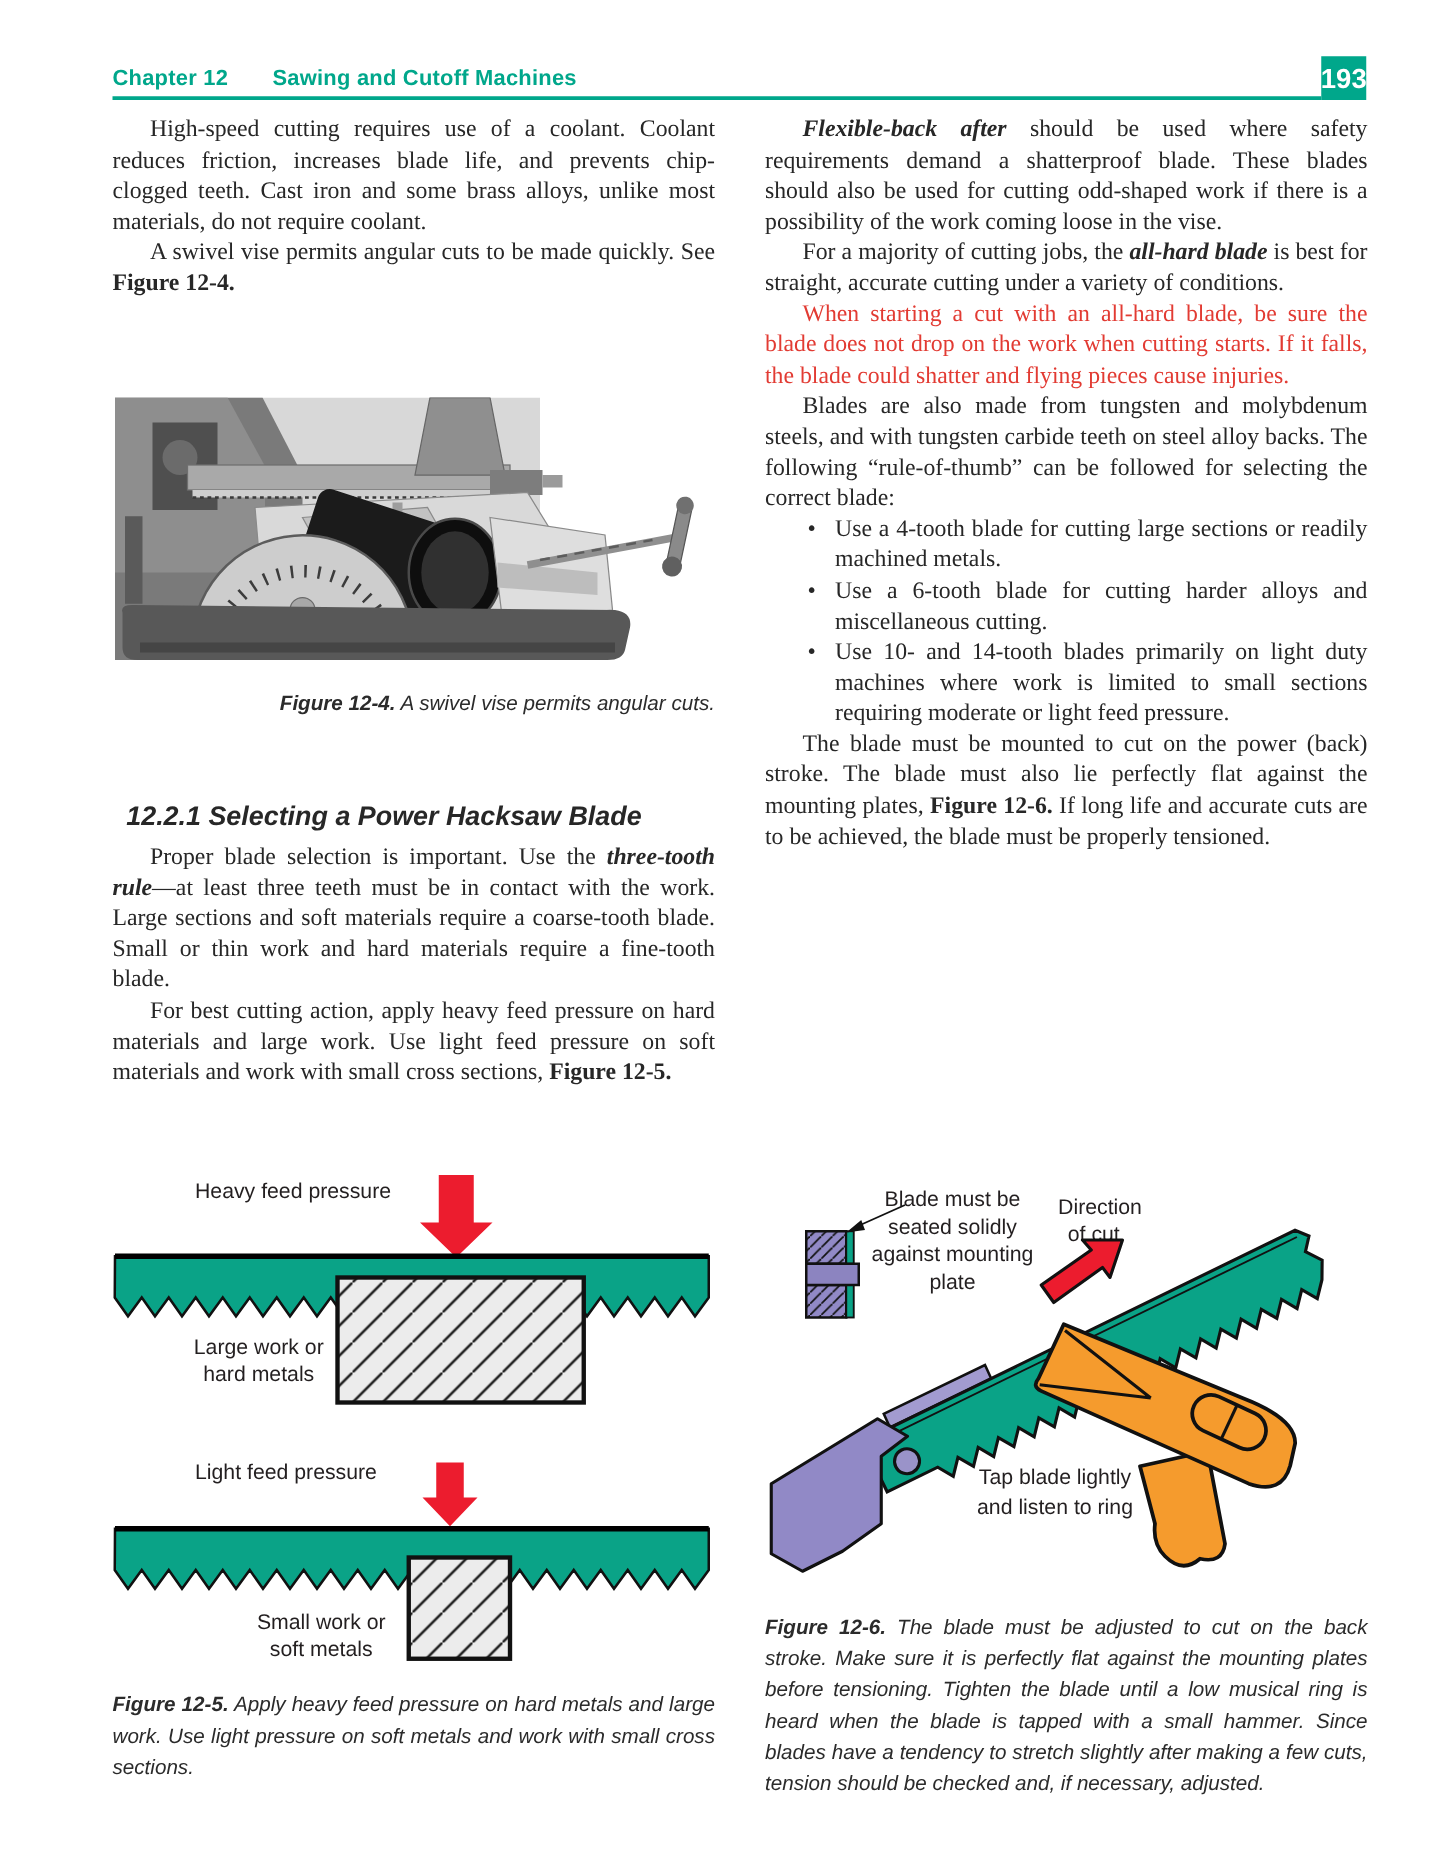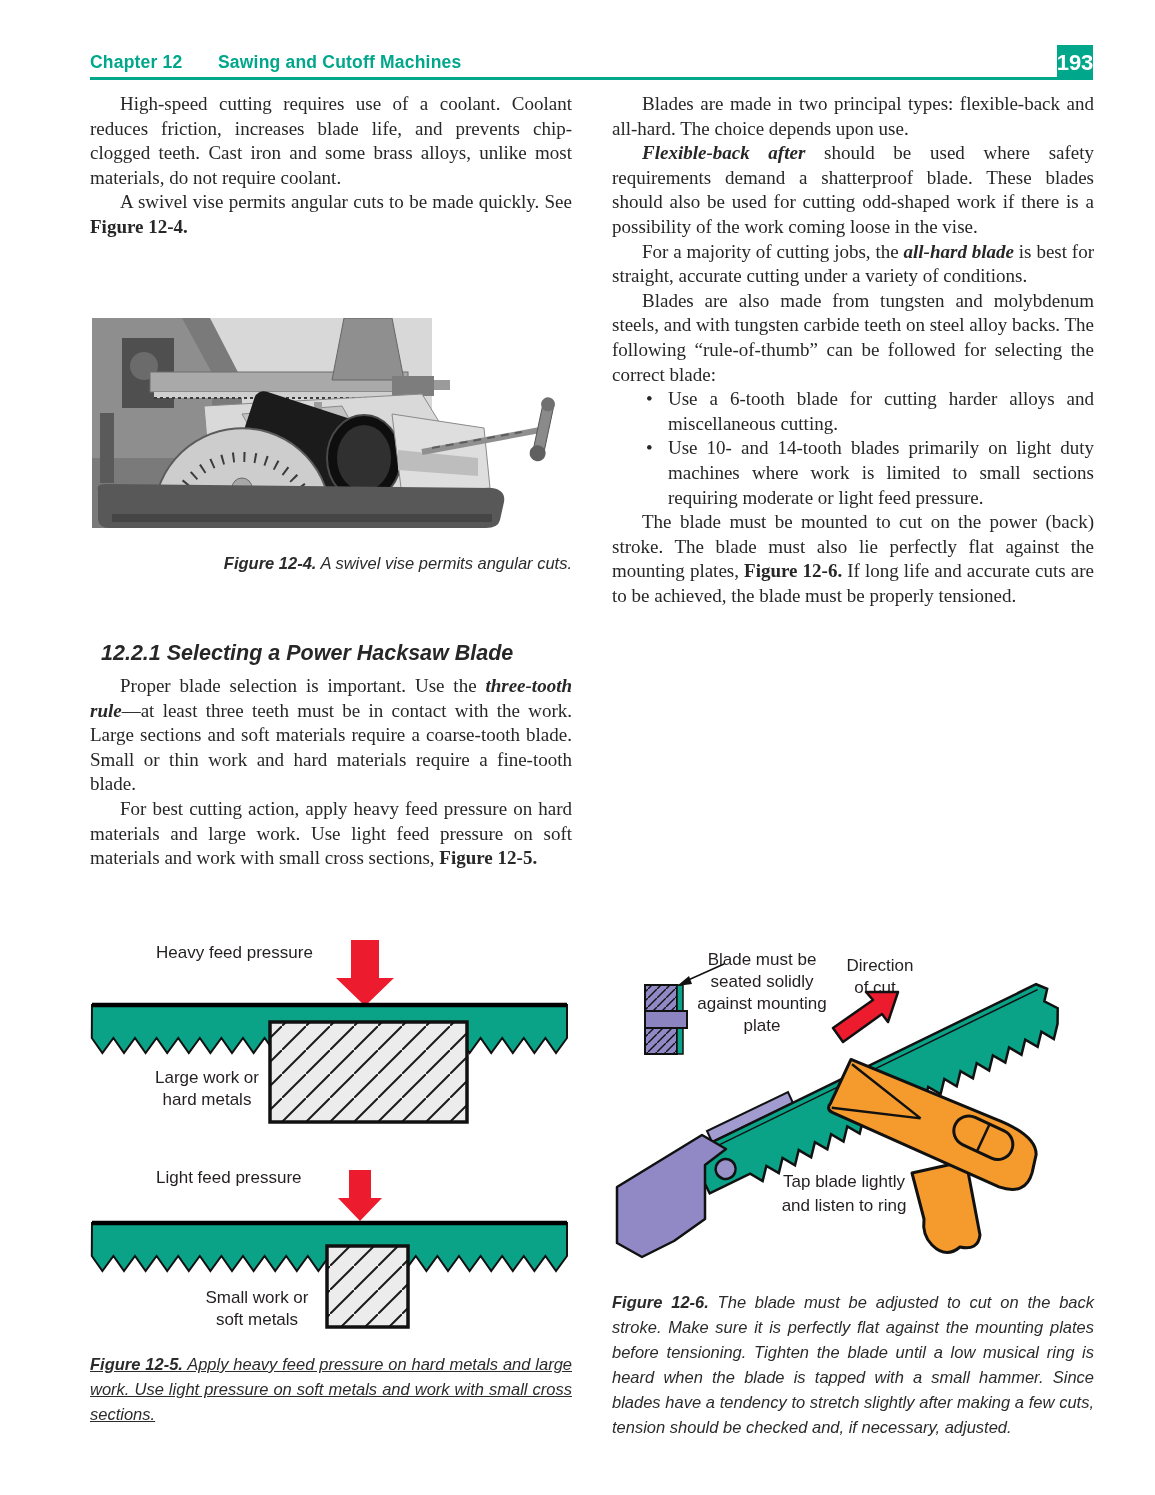--- a/index.html
+++ b/index.html
@@ -132,28 +132,29 @@
     <text x="117" y="175" text-anchor="middle">hard metals</text>
 
     <text x="66" y="253">Light feed pressure</text>
     <polygon points="259,240 281,240 281,268 292,268 270,291 248,268 259,268" fill="#ec1c2e"></polygon>
     <use href="#blade5" transform="translate(0,218)"></use>
     <rect x="237" y="316" width="81" height="81" fill="url(#hatchWork)" stroke="#111" stroke-width="3.5"></rect>
     <text x="167" y="373" text-anchor="middle">Small work or</text>
     <text x="167" y="395" text-anchor="middle">soft metals</text>
   </svg>
 
-  <div class="caption" style="left:90px;top:1352px;text-decoration:underline;"><span class="bi">Figure 12-5.</span><span> Apply heavy feed pressure on hard metals and large work. Use light pressure on soft metals and work with small cross sections.</span></div>
+  <div class="caption" style="left:90px;top:1352px;"><span class="bi">Figure 12-5.</span><span> Apply heavy feed pressure on hard metals and large work. Use light pressure on soft metals and work with small cross sections.</span></div>
 
   <div class="tblock" style="left:612px;top:92px;">
-    <p><span>Blades are made in two principal types: flexible-back and all-hard. The choice depends upon use.</span></p>
     <p><span class="bi">Flexible-back after</span><span> should be used where safety requirements demand a shatterproof blade. These blades should also be used for cutting odd-shaped work if there is a possibility of the work coming loose in the vise.</span></p>
     <p><span>For a majority of cutting jobs, the </span><span class="bi">all-hard blade</span><span> is best for straight, accurate cutting under a variety of conditions.</span></p>
+    <p class="warning"><span>When starting a cut with an all-hard blade, be sure the blade does not drop on the work when cutting starts. If it falls, the blade could shatter and flying pieces cause injuries.</span></p>
     <p><span>Blades are also made from tungsten and molybdenum steels, and with tungsten carbide teeth on steel alloy backs. The following “rule-of-thumb” can be followed for selecting the correct blade:</span></p>
     <ul class="bullets">
+      <li>Use a 4-tooth blade for cutting large sections or readily machined metals.</li>
       <li>Use a 6-tooth blade for cutting harder alloys and miscellaneous cutting.</li>
       <li>Use 10- and 14-tooth blades primarily on light duty machines where work is limited to small sections requiring moderate or light feed pressure.</li>
     </ul>
     <p><span>The blade must be mounted to cut on the power (back) stroke. The blade must also lie perfectly flat against the mounting plates, </span><span class="b">Figure 12-6.</span><span> If long life and accurate cuts are to be achieved, the blade must be properly tensioned.</span></p>
   </div>
 
   <svg class="figsvg" style="left:612px;top:935px;" width="500" height="340" viewBox="0 0 500 340">
     <defs>
       <pattern id="hatchPlate" width="9" height="9" patternUnits="userSpaceOnUse">
         <rect width="9" height="9" fill="#9189c6"></rect>

